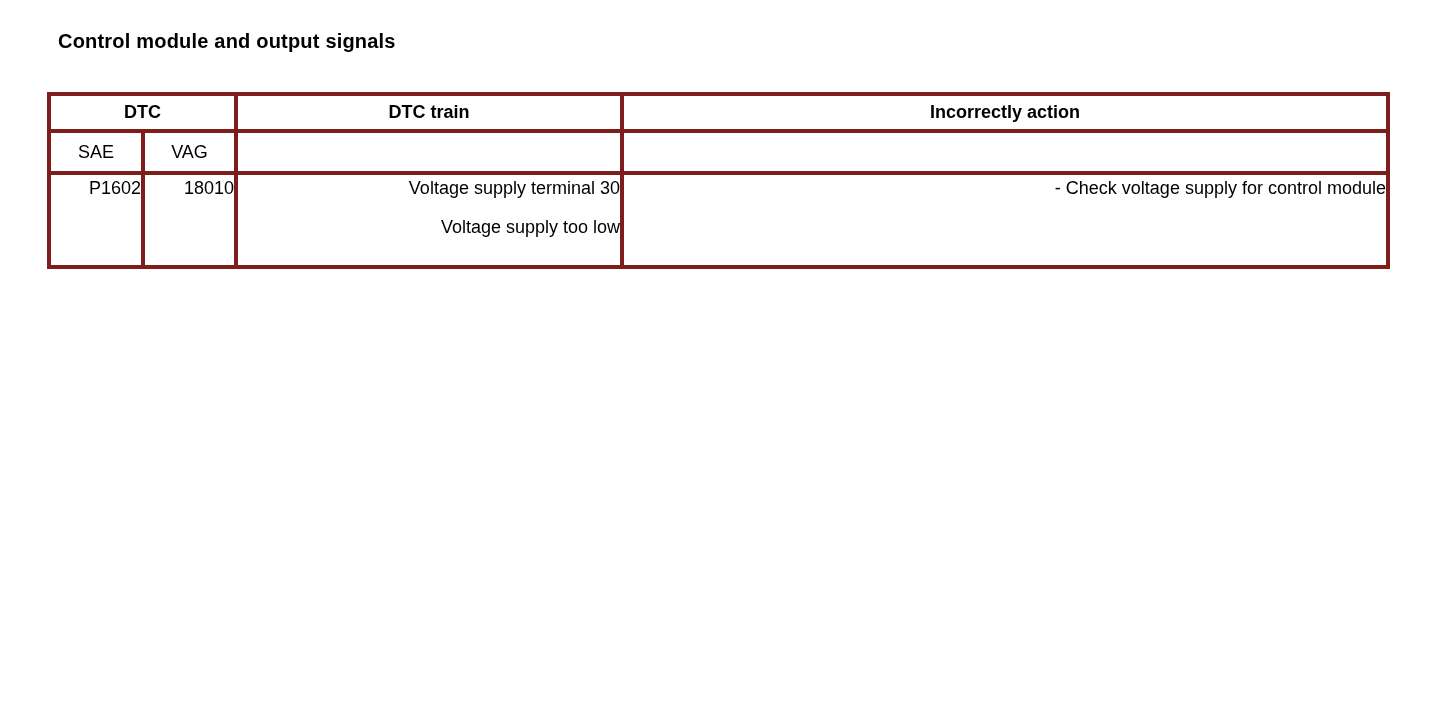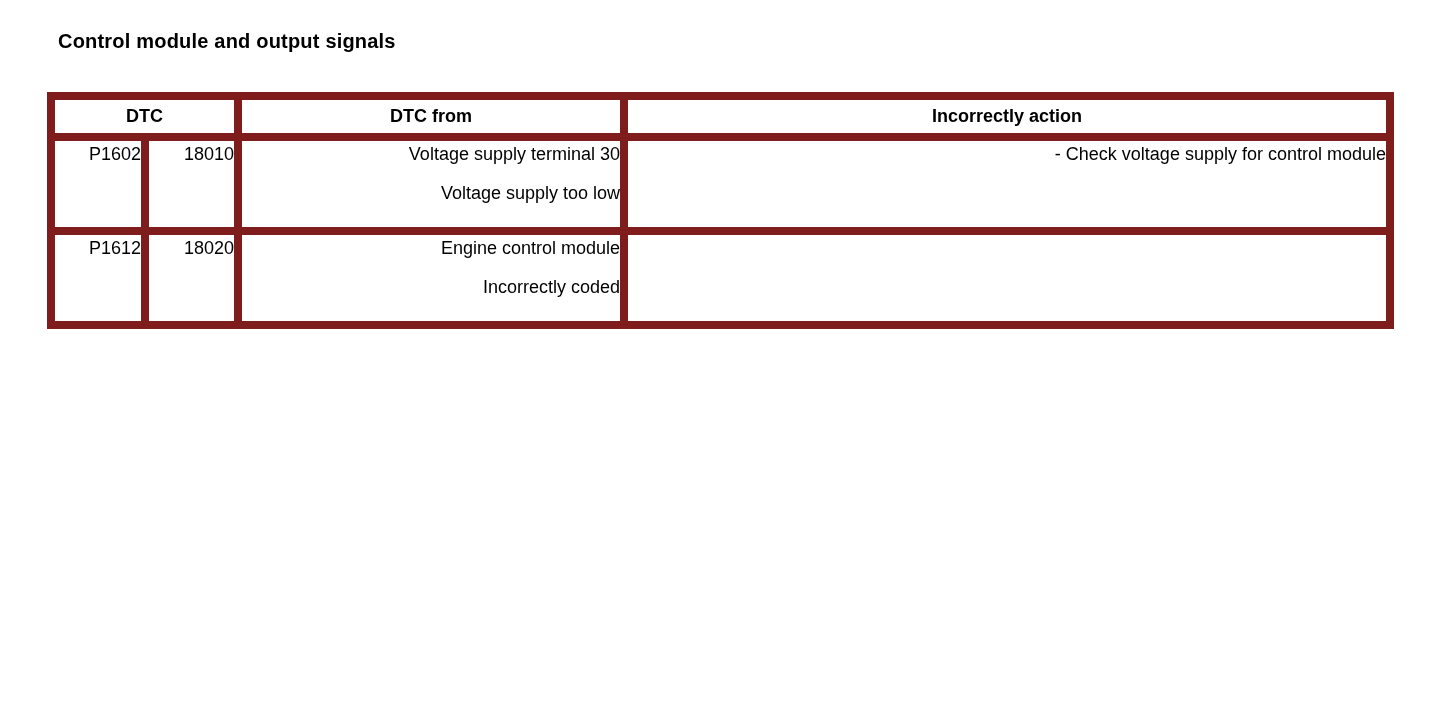--- a/index.html
+++ b/index.html
@@ -9,21 +9,21 @@
     -webkit-font-smoothing:antialiased;
   }
   .wrap{padding:30px 0 12px 47px;}
   .page-title{
     font-size:20px;font-weight:bold;margin:0 0 39px 11px;letter-spacing:.2px;
   }
   table.dtc{
     border-collapse:collapse;table-layout:fixed;width:1339px;
   }
   table.dtc th, table.dtc td{
-    border:8px solid #7f1d1d;
+    border:4px solid #7f1d1d;
     font-size:18px;
     padding:0;
     background:#fff;
   }
   col.c1{width:94px;}
   col.c2{width:93px;}
   col.c3{width:386px;}
   col.c4{width:766px;}
   tr.hr1 th{height:33px;font-weight:bold;text-align:center;vertical-align:middle;font-size:18px;}
   tr.hr2 th{height:38px;font-weight:bold;font-weight:normal;text-align:center;vertical-align:middle;}
@@ -51,51 +51,44 @@
     <colgroup>
       <col class="c1">
         <col class="c2">
         <col class="c3">
         <col class="c4">
     </colgroup>
 
     <tbody>
         <tr class="hr1">
       <th colspan="2">DTC</th>
-      <th>DTC from</th>
+      <th>DTC train</th>
       <th>Incorrectly action</th>
     </tr>
 
+    <tr class="hr2">
+      <th class="sub">SAE</th>
+      <th class="sub">VAG</th>
+      <th class="sub"></th>
+      <th class="sub"></th>
+    </tr>
 
     <tr class="h-r1">
       <td class="c-code">
         <p>P1602</p>
       </td>
       <td class="c-code">
         <p>18010</p>
       </td>
       <td class="c-text">
         <p>Voltage supply terminal 30</p>
         <p class="gap">Voltage supply too low</p>
       </td>
       <td class="c-action">
         <p>- Check voltage supply for control module</p>
       </td>
     </tr>
 
 
-    <tr class="h-r3">
-      <td class="c-code">
-        <p>P1612</p>
-      </td>
-      <td class="c-code">
-        <p>18020</p>
-      </td>
-      <td class="c-text">
-        <p>Engine control module</p>
-        <p class="gap">Incorrectly coded</p>
-      </td>
-      <td class="c-action"></td>
-    </tr>
 
   </tbody>
     </table>
 </div>
 
 </body></html>

